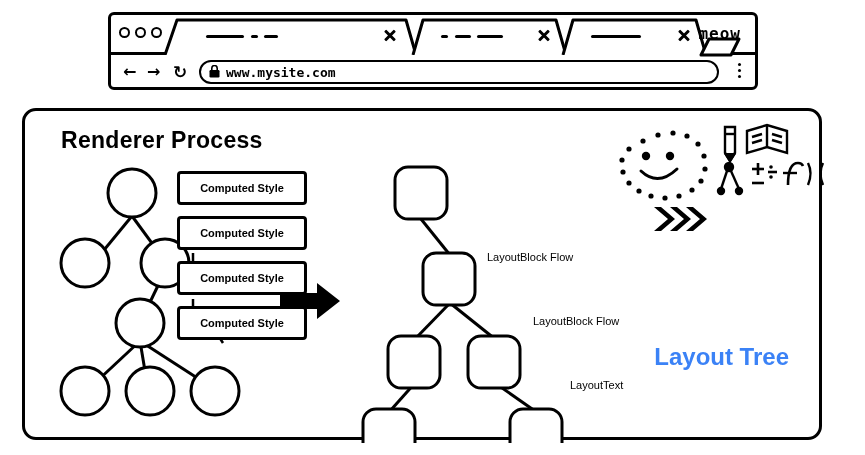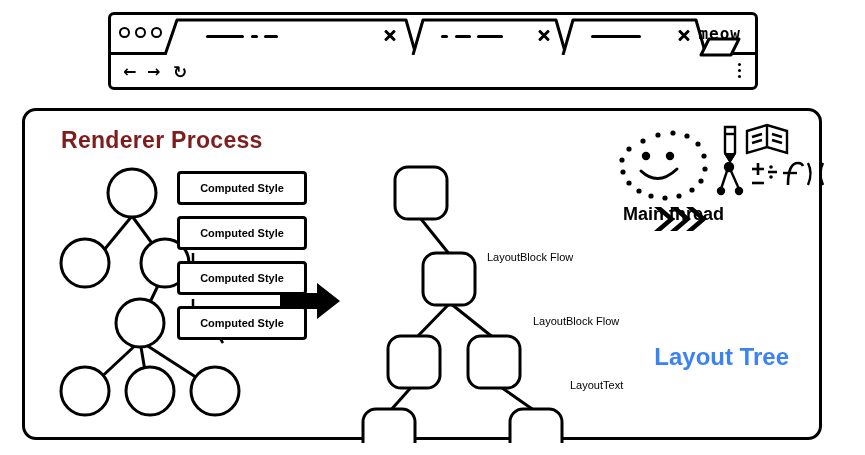--- a/index.html
+++ b/index.html
@@ -182,21 +182,21 @@
     border-radius: 14px;
     background: #fff;
     box-sizing: border-box;
   }
   .panel-title {
     position: absolute;
     left: 36px;
     top: 16px;
     font-size: 23px;
     font-weight: bold;
-    color: #7f1d1d;
+    color: #000000;
     letter-spacing: 0.3px;
   }
 
   .layout-tree-label {
     position: absolute;
     right: 30px;
     bottom: 66px;
     font-size: 24px;
     font-weight: bold;
     color: #3b82f6;
@@ -300,20 +300,27 @@
       </svg>
 
       <div class="brand">meow</div>
     </div>
 
     <div class="toolbar">
       <span class="nav-btn nav-back">←</span>
       <span class="nav-btn nav-fwd">→</span>
       <span class="nav-btn nav-reload">↻</span>
 
+      <div class="urlbar">
+        <svg class="lock-icon" viewBox="0 0 11 13">
+          <rect x="0.5" y="5" width="10" height="7.5" rx="1.2" fill="#000"></rect>
+          <path d="M2.8 5 V3.2 A2.7 2.7 0 0 1 8.2 3.2 V5" fill="none" stroke="#000" stroke-width="1.6"></path>
+        </svg>
+        <span class="url-text">www.mysite.com</span>
+      </div>
 
       <div class="kebab">
         <span></span>
           <span></span>
           <span></span>
       </div>
     </div>
   </div>
 
   <div class="renderer-panel">
@@ -445,17 +452,16 @@
 
     <div class="cs-box" style="left:152px; top:60px;">Computed Style</div>
     <div class="cs-box" style="left:152px; top:105px;">Computed Style</div>
     <div class="cs-box" style="left:152px; top:150px;">Computed Style</div>
     <div class="cs-box" style="left:152px; top:195px;">Computed Style</div>
 
     <div class="node-label" style="left:462px; top:140px;">LayoutBlock Flow</div>
     <div class="node-label" style="left:508px; top:204px;">LayoutBlock Flow</div>
     <div class="node-label" style="left:545px; top:268px;">LayoutText</div>
 
-    <div class="main-thread-label">Main thread</div>
     <div class="layout-tree-label">Layout Tree</div>
   </div>
 
 </div>
 
 </body></html>

